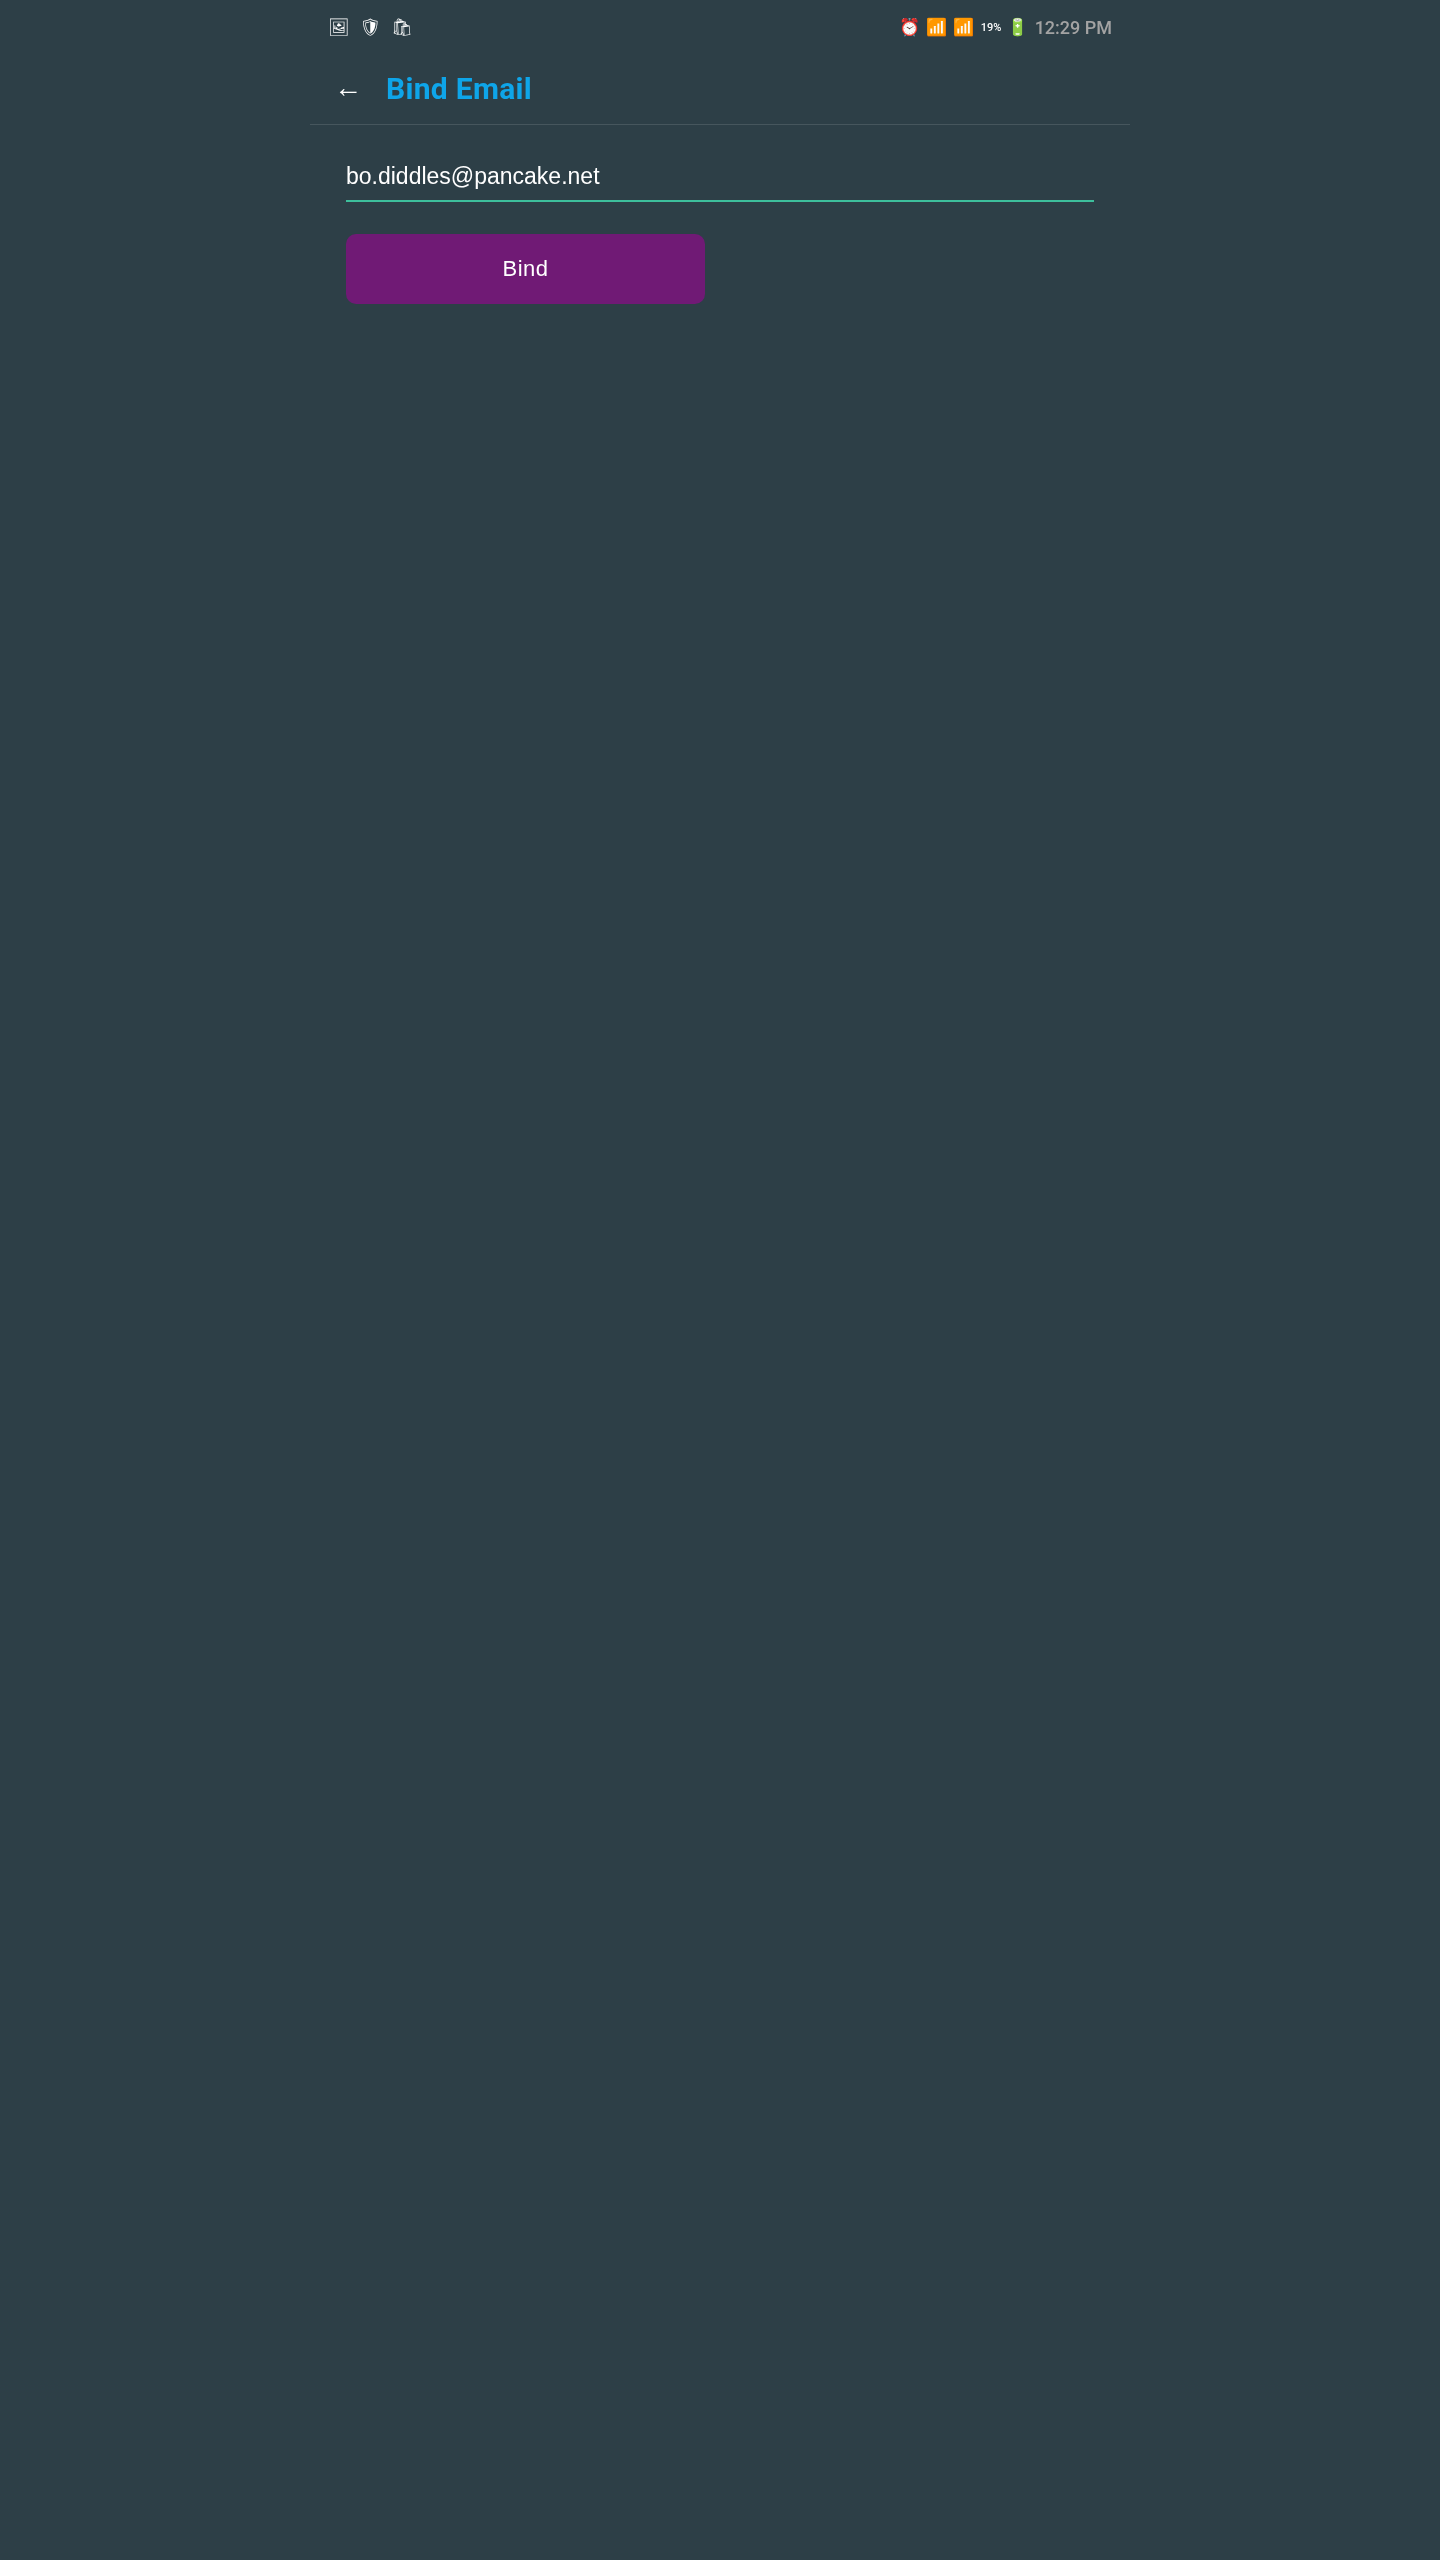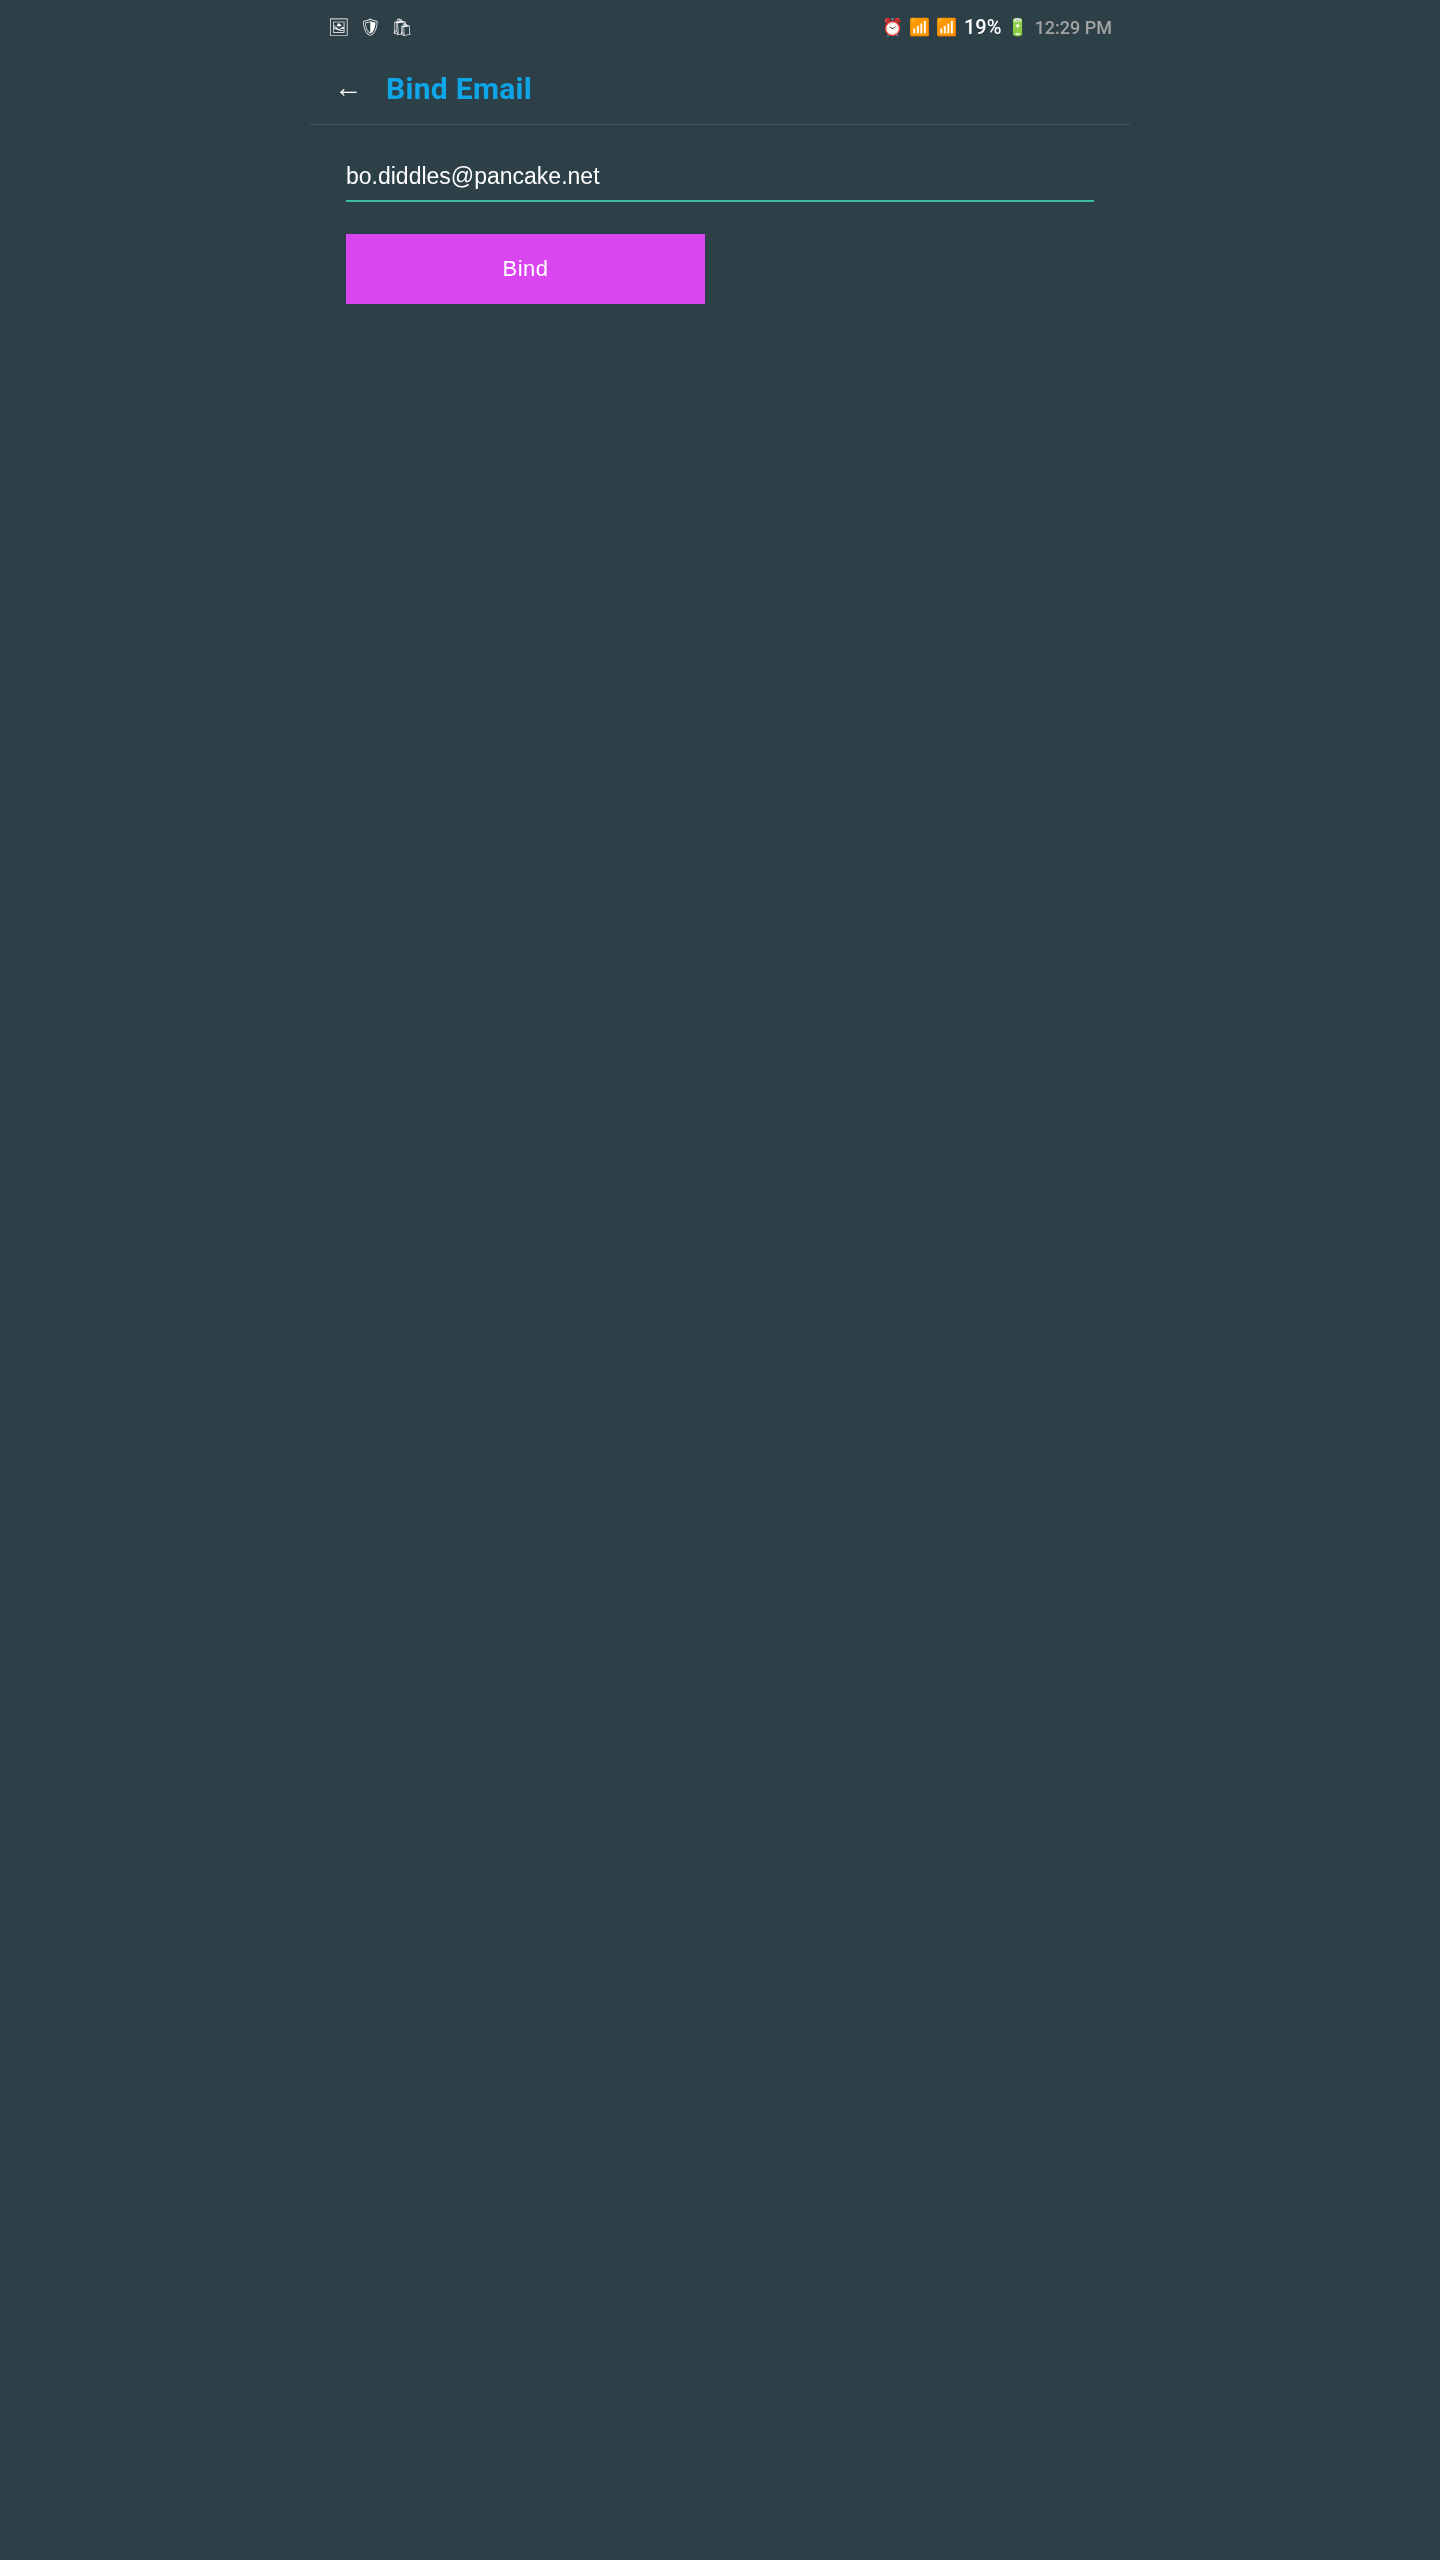--- a/index.html
+++ b/index.html
@@ -41,21 +41,21 @@
       font-weight: 500;
     }
 
     .status-time {
       font-size: 18px;
       font-weight: 500;
       color: #a3a3a3;
     }
 
     .status-battery {
-      font-size: 20px;
+      font-size: 11px;
       color: #ffffff;
     }
 
     .divider {
       height: 1px;
       background-color: rgba(255,255,255,0.12);
       margin: 0;
     }
 
     .toolbar {
@@ -115,24 +115,24 @@
       padding: 8px 0 10px 0;
       outline: none;
       caret-color: #3dbf9c;
     }
 
     .email-input::placeholder {
       color: rgba(255,255,255,0.4);
     }
 
     .bind-button {
-      background-color: #d946ef;
+      background-color: #701a75;
       color: #ffffff;
       border: none;
-      border-radius: 0;
+      border-radius: 10px;
       padding: 22px 0;
       width: 48%;
       font-size: 22px;
       font-weight: 500;
       letter-spacing: 0.5px;
       cursor: pointer;
       text-align: center;
     }
 
     

